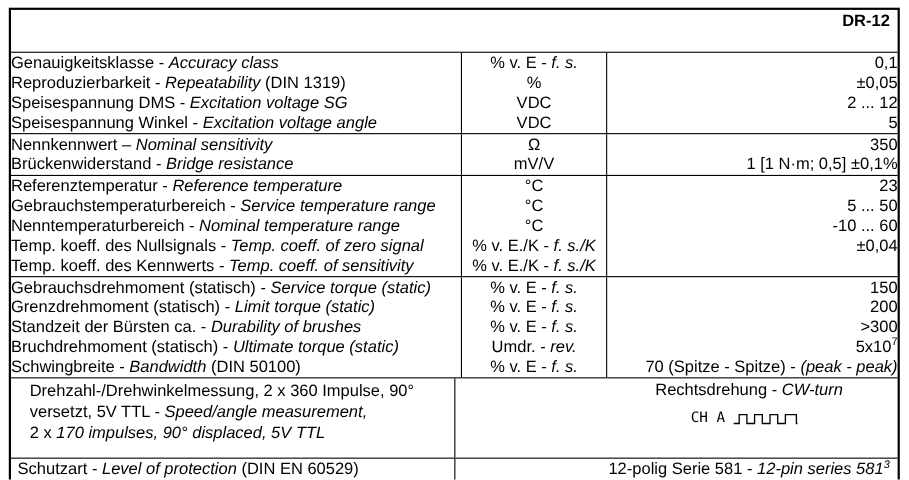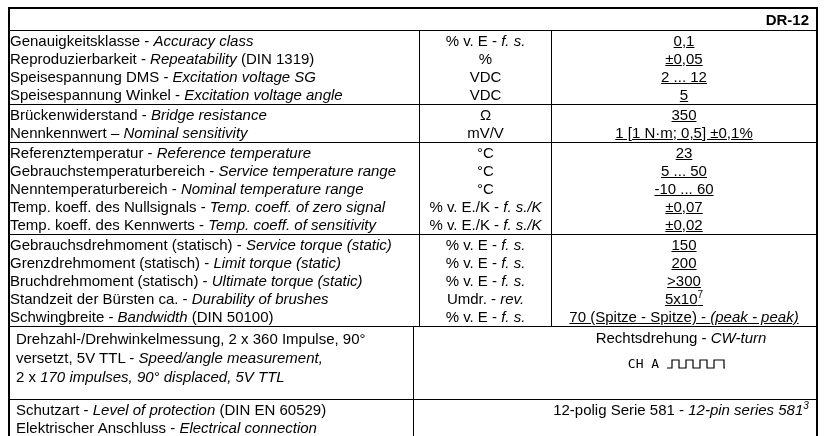--- a/index.html
+++ b/index.html
@@ -11,43 +11,43 @@
     position: relative;
   }
   .spec-table {
     position: absolute;
     left: 8px; top: 7px;
     width: 810px;
     border: 2px solid #000;
     background: #fff;
   }
   .header-row {
-    height: 22px;
+    height: 39px;
     line-height: 21px;
     font-weight: bold;
     text-align: right;
     padding-right: 7px;
     border-bottom: 1px solid #000;
   }
   .block { display: flex; border-bottom: 1px solid #000; }
   .block:last-child { border-bottom: none; }
   .col { overflow: hidden; }
   .label-col {
     width: 410px;
     border-right: 1px solid #000;
     padding-left: 6px; padding-right: 4px;
     text-align: left;
   }
   .unit-col { width: 132px; border-right: 1px solid #000; text-align: center; }
-  .value-col { flex: 1; text-align: center; text-decoration: underline; }
+  .value-col { flex: 1; text-align: right; }
   .line { line-height: 18px; white-space: nowrap; }
   .it { font-style: italic; }
   sup { font-size: 10px; line-height: 0; }
   
-  .signal-label { width: 404px; border-right: 1px solid #000; padding: 2px 4px 13px 6px; }
+  .signal-label { width: 404px; border-right: 1px solid #000; padding: 2px 4px 13px 17px; }
   .signal-label .line { line-height: 19px; }
   .signal-right { flex: 1; display: flex; }
   .signal-inner { flex: 1; margin-left: 132px; padding-top: 2px; text-align: center; }
   .channels { display: inline-block; margin-top: 9px; text-align: left; }
   .channel { display: flex; align-items: center; gap: 7px; height: 15px; }
   .channel-name {
     font-family: "DejaVu Sans Mono", monospace;
     font-size: 13px;
     letter-spacing: 0px;
     line-height: 15px;
@@ -82,22 +82,22 @@
         </div>
         <div class="col value-col std">
           <div class="line"><span>0,1</span></div>
           <div class="line"><span>±0,05</span></div>
           <div class="line"><span>2 ... 12</span></div>
           <div class="line"><span>5</span></div>
         </div>
       </div>
       <div class="block">
         <div class="col label-col std">
+          <div class="line"><span>Nennkennwert – </span><span class="it">Nominal sensitivity</span></div>
           <div class="line"><span>Brückenwiderstand - </span><span class="it">Bridge resistance</span></div>
-          <div class="line"><span>Nennkennwert – </span><span class="it">Nominal sensitivity</span></div>
         </div>
         <div class="col unit-col std">
           <div class="line"><span>Ω</span></div>
           <div class="line"><span>mV/V</span></div>
         </div>
         <div class="col value-col std">
           <div class="line"><span>350</span></div>
           <div class="line"><span>1 [1 N·m; 0,5] ±0,1%</span></div>
         </div>
       </div>
@@ -113,30 +113,29 @@
           <div class="line"><span>°C</span></div>
           <div class="line"><span>°C</span></div>
           <div class="line"><span>°C</span></div>
           <div class="line"><span>% v. E./K - </span><span class="it">f. s./K</span></div>
           <div class="line"><span>% v. E./K - </span><span class="it">f. s./K</span></div>
         </div>
         <div class="col value-col std">
           <div class="line"><span>23</span></div>
           <div class="line"><span>5 ... 50</span></div>
           <div class="line"><span>-10 ... 60</span></div>
-          <div class="line"><span>±0,07</span></div>
-          <div class="line"><span>±0,02</span></div>
+          <div class="line"><span>±0,04</span></div>
         </div>
       </div>
       <div class="block">
         <div class="col label-col std">
           <div class="line"><span>Gebrauchsdrehmoment (statisch) - </span><span class="it">Service torque (static)</span></div>
           <div class="line"><span>Grenzdrehmoment (statisch) - </span><span class="it">Limit torque (static)</span></div>
+          <div class="line"><span>Standzeit der Bürsten ca. - </span><span class="it">Durability of brushes</span></div>
           <div class="line"><span>Bruchdrehmoment (statisch) - </span><span class="it">Ultimate torque (static)</span></div>
-          <div class="line"><span>Standzeit der Bürsten ca. - </span><span class="it">Durability of brushes</span></div>
           <div class="line"><span>Schwingbreite - </span><span class="it">Bandwidth</span><span> (DIN 50100)</span></div>
         </div>
         <div class="col unit-col std">
           <div class="line"><span>% v. E - </span><span class="it">f. s.</span></div>
           <div class="line"><span>% v. E - </span><span class="it">f. s.</span></div>
           <div class="line"><span>% v. E - </span><span class="it">f. s.</span></div>
           <div class="line"><span>Umdr. - </span><span class="it">rev.</span></div>
           <div class="line"><span>% v. E - </span><span class="it">f. s.</span></div>
         </div>
         <div class="col value-col std">

